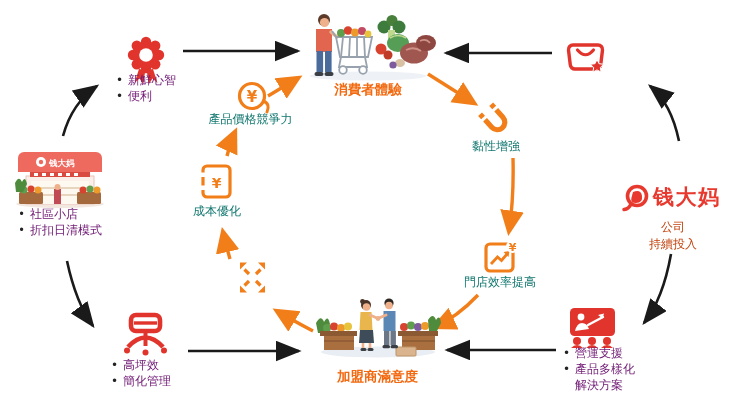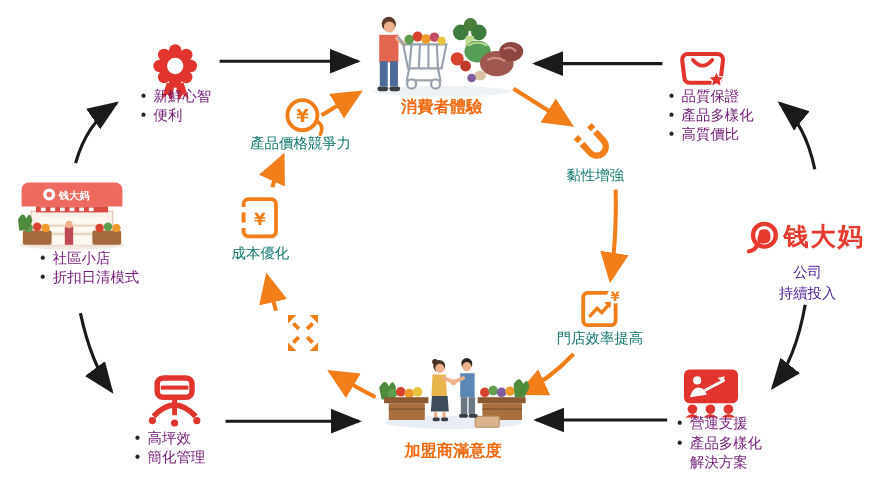--- a/index.html
+++ b/index.html
@@ -12,21 +12,21 @@
   ul.bullets li{
     position:relative;padding-left:12px;font-size:12px;line-height:16px;
     color:#701a75;white-space:nowrap;
   }
   ul.bullets li::before{content:"\2022";position:absolute;left:0;top:0;color:#232323;}
   ul.bullets li.cont::before{content:"";}
   .olabel{
     color:#0f766e;font-size:12px;line-height:14px;text-align:center;white-space:nowrap;
   }
   .olabel.main{color:#F2690F;font-size:13.5px;font-weight:bold;}
-  .company-lines{width:88px;text-align:center;font-size:12px;line-height:17px;color:#4c1d95;}
+  .company-lines{width:88px;text-align:center;font-size:12px;line-height:17px;color:#c2410c;}
   svg text{font-family:"DejaVu Sans","Liberation Sans",sans-serif;}
 </style>
 </head>
 <body>
 
 <div class="canvas">
 
   <svg class="abs" style="left:0;top:0;" width="735" height="420" viewBox="0 0 735 420">
     <defs>
       <marker id="bh" markerWidth="12" markerHeight="10" refX="9" refY="4" orient="auto">
@@ -280,27 +280,22 @@
 
   <div class="abs olabel" style="left:446px;top:139px;width:100px;">黏性增強</div>
 
   <div class="abs olabel" style="left:440px;top:275px;width:120px;">門店效率提高</div>
 
   <ul class="bullets abs" style="left:116px;top:72px;">
     <li>新鮮心智</li>
     <li>便利</li>
   </ul>
 
-  <ul class="bullets abs" style="left:556px;top:72px;">
-    <li>品質保證</li>
-    <li>產品多樣化</li>
-    <li>高質價比</li>
-  </ul>
-
-  <ul class="bullets abs" style="left:32px;top:207px;">
+
+  <ul class="bullets abs" style="left:18px;top:207px;font-family:Liberation Mono, monospace;">
     <li>社區小店</li>
     <li>折扣日清模式</li>
   </ul>
 
   <div class="abs company-lines" style="left:629px;top:219px;">
     <div>公司</div>
     <div>持續投入</div>
   </div>
 
   <ul class="bullets abs" style="left:111px;top:357px;">

